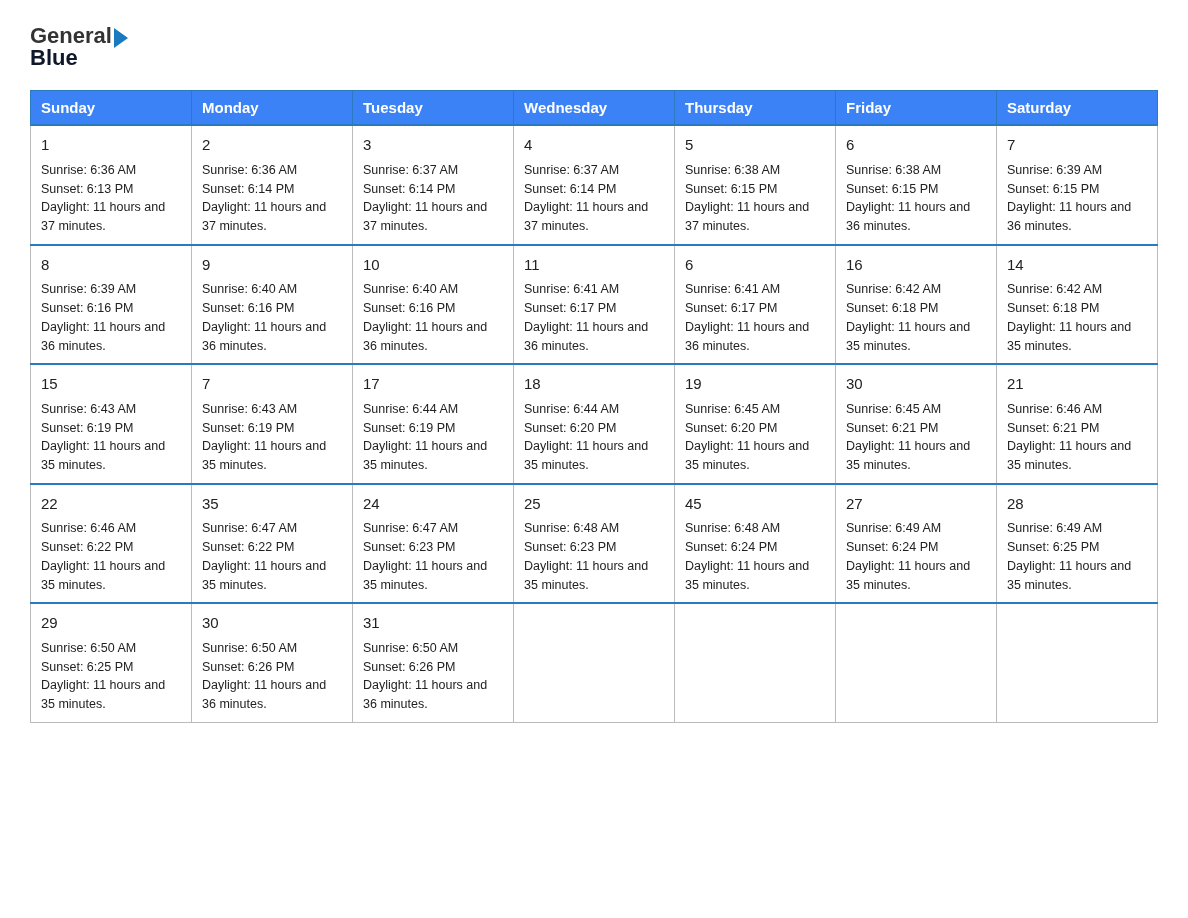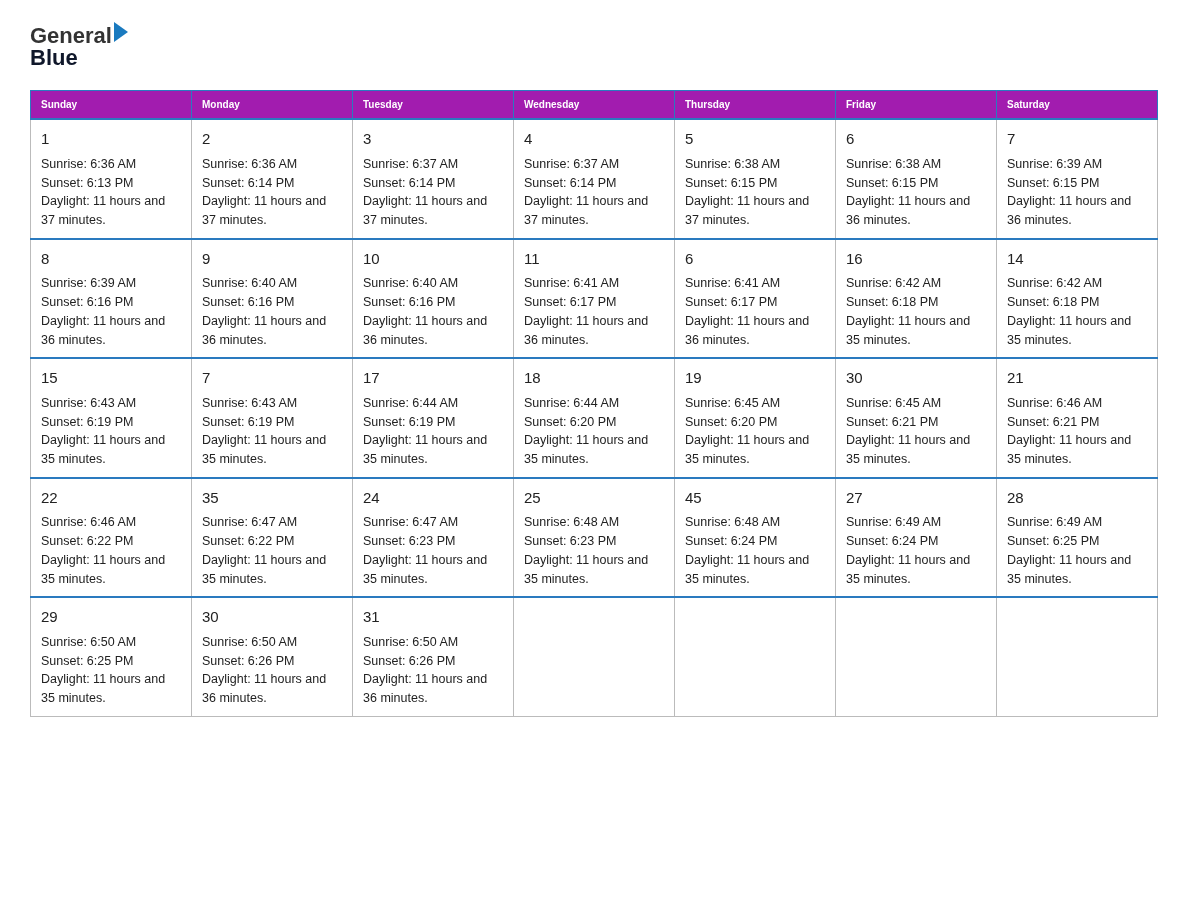--- a/index.html
+++ b/index.html
@@ -54,23 +54,23 @@
       font-size: 20px;
       color: #444;
       margin-top: 4px;
     }
     .calendar {
       width: 100%;
       border-collapse: collapse;
       border: 1px solid #999;
     }
     .calendar th {
-      background-color: #a21caf;
+      background-color: #3b82f6;
       color: #fff;
-      font-size: 10px;
+      font-size: 15px;
       font-weight: bold;
       padding: 8px 10px;
       text-align: left;
       border: 1px solid #2a7abf;
       margin-left: 42px;
     }
     .calendar td {
       vertical-align: top;
       padding: 8px 10px;
       font-size: 12.5px;
@@ -96,21 +96,21 @@
     .empty-cell {
       background: #fff;
     }
   </style>
 </head>
 <body>
 
 <div class="header">
   <div class="logo">
     <div>
-      <div style="display:flex;align-items:flex-start;">
+      <div style="display:flex;align-items:flex-end;">
         <span class="logo-text">General</span>
         <span class="logo-arrow"></span>
       </div>
       <div style="margin-top:-2px;">
         <span class="logo-text logo-blue">Blue</span>
       </div>
     </div>
   </div>
   <div class="title-block">
     <div class="page-title"></div>

